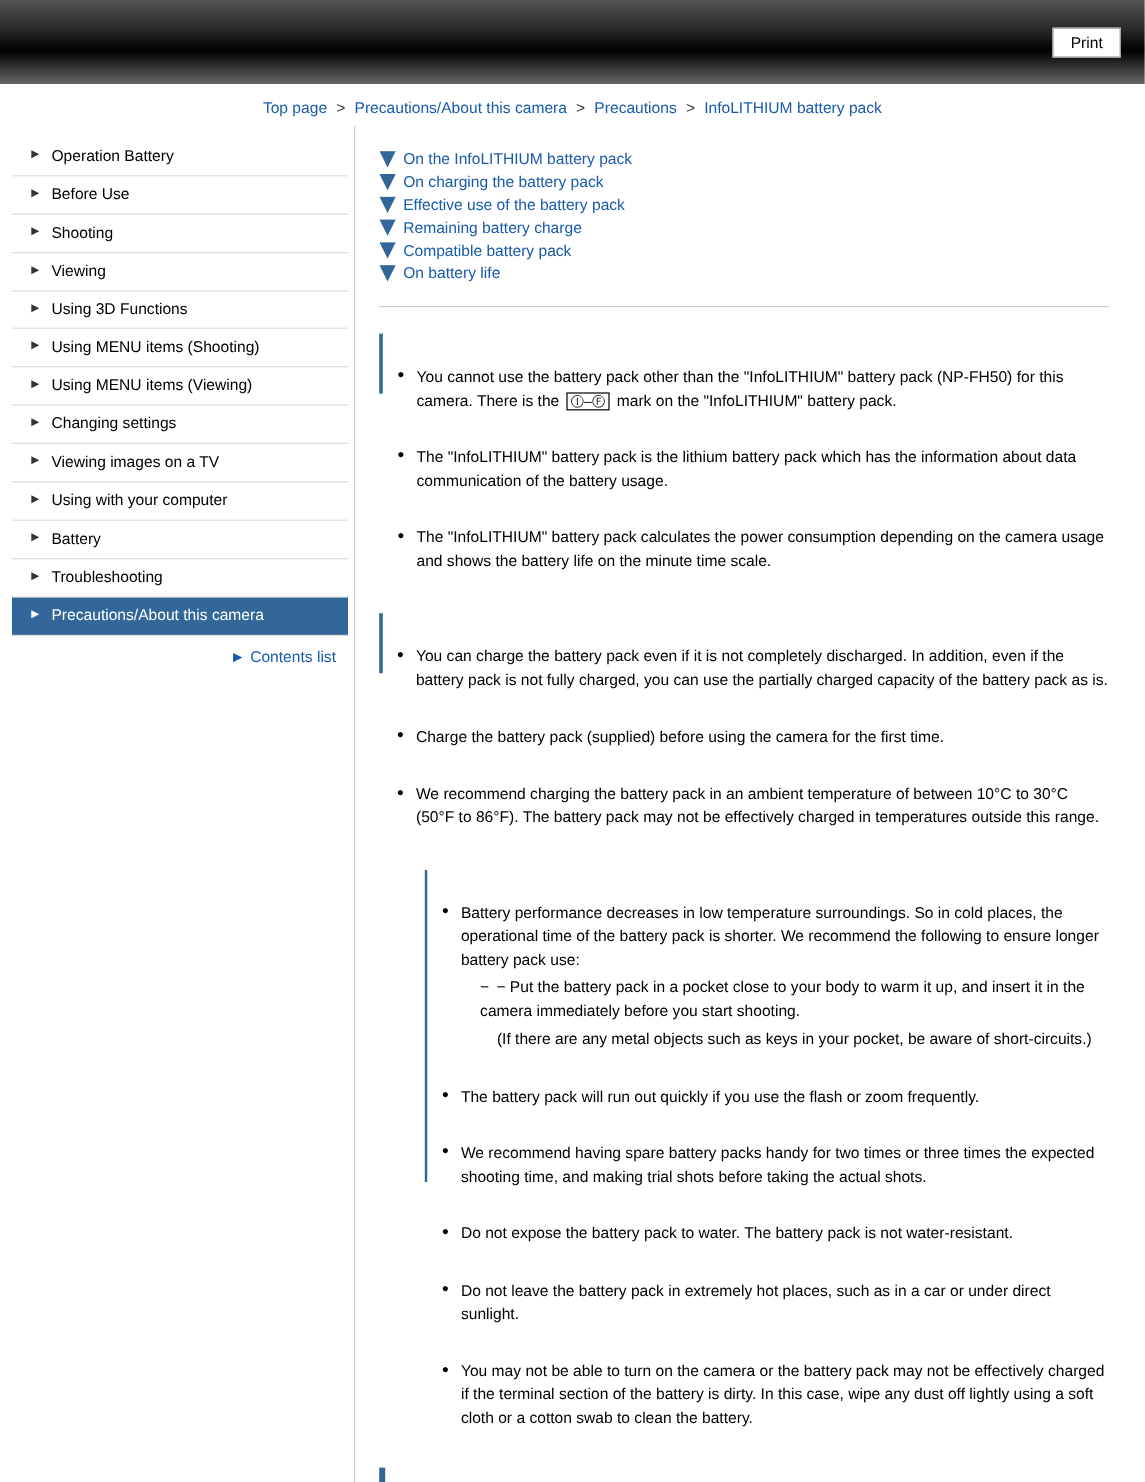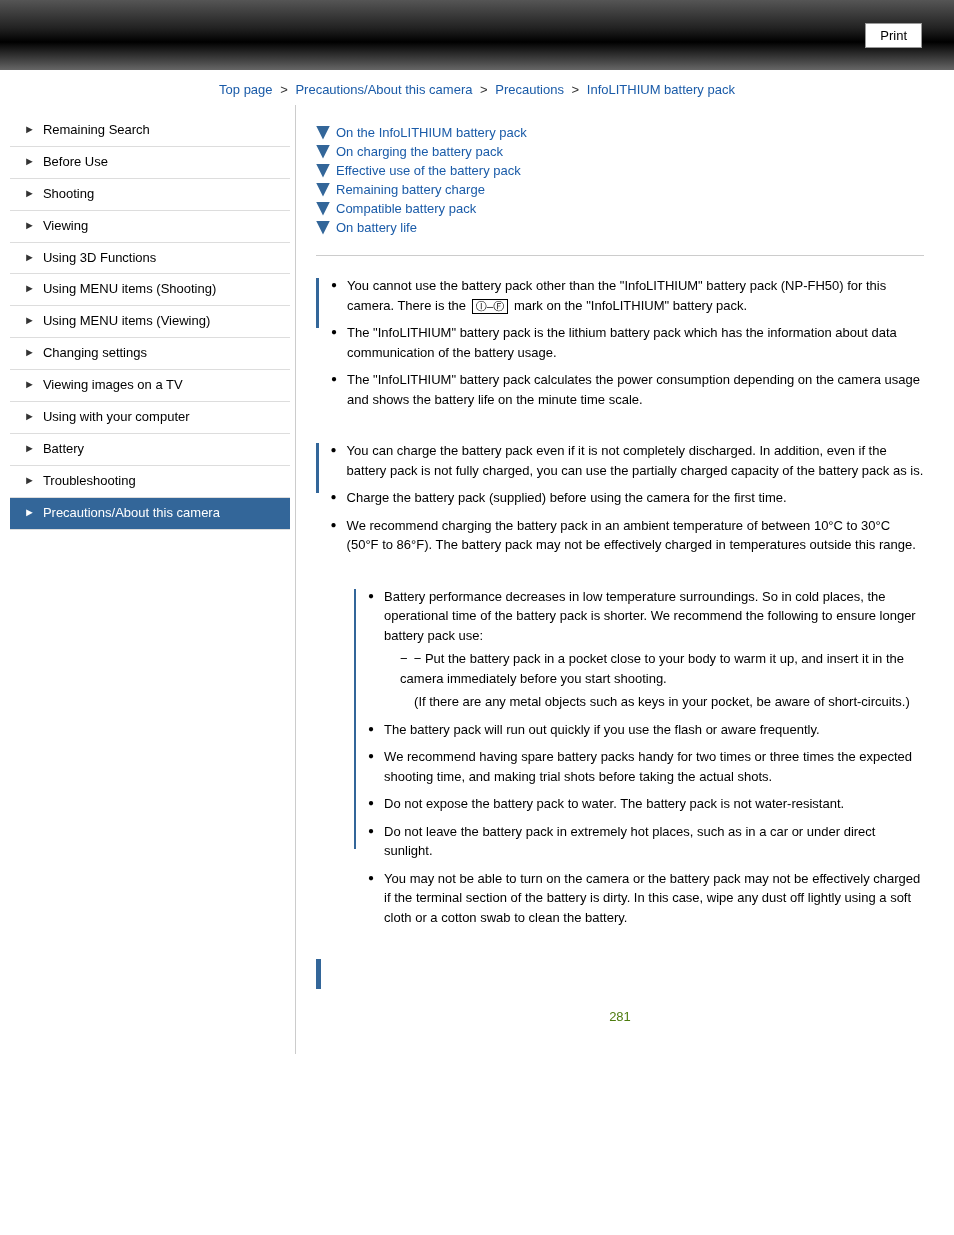--- a/index.html
+++ b/index.html
@@ -13,21 +13,21 @@
     }
 
     
     .header-bar {
       background: linear-gradient(180deg, #555 0%, #222 40%, #000 60%, #333 80%, #666 100%);
       height: 70px;
       position: relative;
       display: flex;
       align-items: center;
       justify-content: flex-end;
-      padding-right: 32px;
+      padding-right: 20px;
     }
     .print-button {
       background: #fff;
       border: 1px solid #999;
       padding: 4px 14px;
       font-size: 13px;
       cursor: pointer;
       color: #000;
     }
 
@@ -154,20 +154,21 @@
       list-style: none;
       padding: 0;
       margin: 0;
     }
     .bullet-list li {
       padding-left: 16px;
       margin-bottom: 8px;
       line-height: 1.5;
       position: relative;
       font-size: 13px;
+      margin-top: 28px;
     }
     .bullet-list li::before {
       content: "●";
       position: absolute;
       left: 0;
       top: 0;
       font-size: 10px;
       line-height: 1.7;
     }
     .sub-bullet {
@@ -221,21 +222,21 @@
   <span class="sep"> &gt; </span>
   <span class="link">InfoLITHIUM battery pack</span>
 </div>
 
 <div class="main-layout">
 
   <div class="sidebar">
 
     <div class="sidebar-item">
       <span class="arrow">►</span>
-      <span class="item-label">Remaining Search</span>
+      <span class="item-label">Operation Battery</span>
     </div>
     <div class="sidebar-item">
       <span class="arrow">►</span>
       <span class="item-label">Before Use</span>
     </div>
     <div class="sidebar-item">
       <span class="arrow">►</span>
       <span class="item-label">Shooting</span>
     </div>
     <div class="sidebar-item">
@@ -272,20 +273,23 @@
     </div>
     <div class="sidebar-item">
       <span class="arrow">►</span>
       <span class="item-label">Troubleshooting</span>
     </div>
     <div class="sidebar-item active">
       <span class="arrow" style="color:#fff;">►</span>
       <span class="item-label">Precautions/About this camera</span>
     </div>
 
+    <a class="contents-link">
+      <span class="contents-arrow">►</span><span>Contents list</span>
+    </a>
   </div>
 
   <div class="content">
 
     <div class="toc-list">
       <a class="toc-item">
         <span class="toc-arrow"></span>
         <span>On the InfoLITHIUM battery pack</span>
       </a>
       <a class="toc-item">
@@ -333,21 +337,21 @@
     </div>
 
     <div class="section-block" style="display:flex; align-items:flex-start; margin-bottom:24px;padding-left:38px;">
       <div class="section-indicator" style="height: 260px;"></div>
       <div class="section-content-wrapper">
         <ul class="bullet-list">
           <li>Battery performance decreases in low temperature surroundings. So in cold places, the operational time of the battery pack is shorter. We recommend the following to ensure longer battery pack use:
             <div class="sub-bullet">− Put the battery pack in a pocket close to your body to warm it up, and insert it in the camera immediately before you start shooting.</div>
             <div class="sub-note">(If there are any metal objects such as keys in your pocket, be aware of short-circuits.)</div>
           </li>
-          <li>The battery pack will run out quickly if you use the flash or aware frequently.</li>
+          <li>The battery pack will run out quickly if you use the flash or zoom frequently.</li>
           <li>We recommend having spare battery packs handy for two times or three times the expected shooting time, and making trial shots before taking the actual shots.</li>
           <li>Do not expose the battery pack to water. The battery pack is not water-resistant.</li>
           <li>Do not leave the battery pack in extremely hot places, such as in a car or under direct sunlight.</li>
           <li>You may not be able to turn on the camera or the battery pack may not be effectively charged if the terminal section of the battery is dirty. In this case, wipe any dust off lightly using a soft cloth or a cotton swab to clean the battery.</li>
         </ul>
       </div>
     </div>
 
     <div style="display:flex; align-items:flex-start; margin-bottom:10px;">
       <div style="width:5px; height:30px; background:#336699; flex-shrink:0;"></div>

